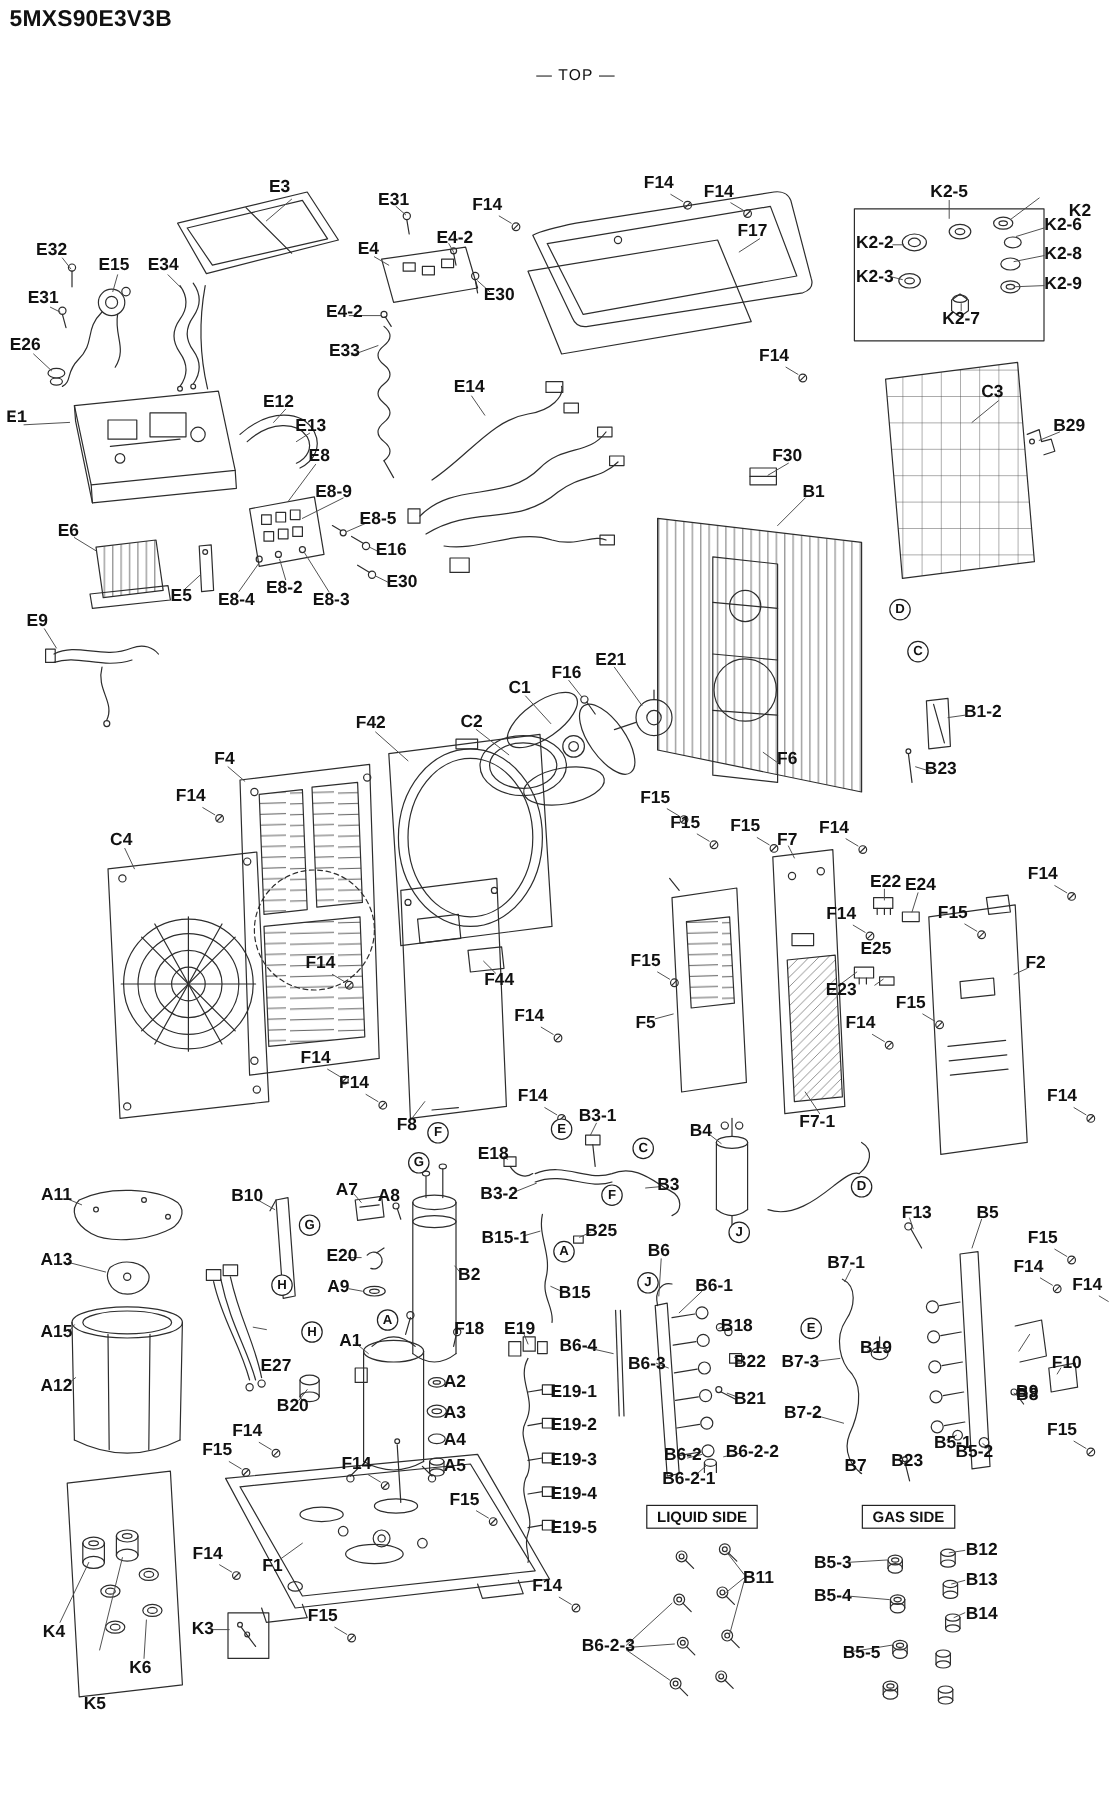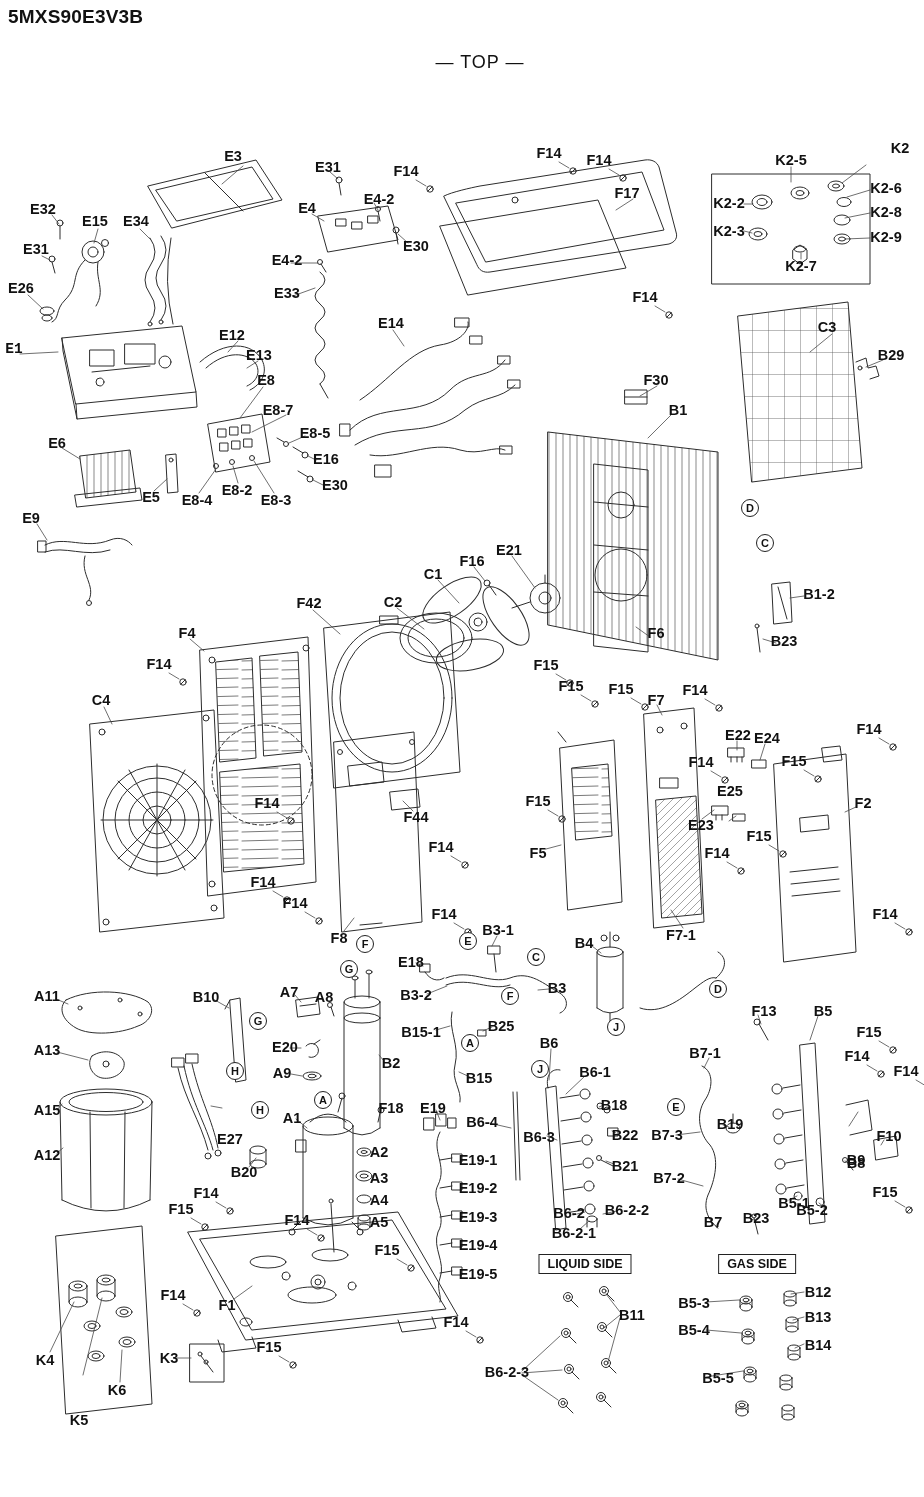--- a/index.html
+++ b/index.html
@@ -2,21 +2,21 @@
 <html><head>
 <meta charset="utf-8">
 <style>
   html,body { margin:0; padding:0; background:#ffffff; }
   #canvas {
     position:relative; width:924px; height:1497px; background:#ffffff;
     font-family:"Liberation Sans", sans-serif; color:#111; overflow:hidden;
   }
   #art { position:absolute; left:0; top:0; }
   #title { position:absolute; left:8px; top:6px; font-size:19px; font-weight:700; letter-spacing:.2px; }
-  #top-label { position:absolute; left:480px; top:62px; transform:translate(-50%,-50%); font-size:18px; font-weight:400; letter-spacing:1px; }
+  #top-label { position:absolute; left:480px; top:62px; transform:translate(-50%,-50%); font-size:13px; font-weight:400; letter-spacing:1px; }
   .plabel {
     position:absolute; transform:translate(-50%,-50%);
     font-size:14.5px; font-weight:700; white-space:nowrap; line-height:1;
   }
   .clabel {
     position:absolute; transform:translate(-50%,-50%);
     width:18px; height:18px; border:1.4px solid #222; border-radius:50%;
     font-size:11px; font-weight:700; display:flex; align-items:center; justify-content:center;
     background:#fff; box-sizing:border-box;
   }
@@ -977,21 +977,21 @@
 
   <div id="title">5MXS90E3V3B</div>
   <div id="top-label">— TOP —</div>
   <div id="labels">
       <div class="plabel" style="left: 233px; top: 156px;">E3</div>
       <div class="plabel" style="left: 328px; top: 167px;">E31</div>
       <div class="plabel" style="left: 406px; top: 171px;">F14</div>
       <div class="plabel" style="left: 549px; top: 153px;">F14</div>
       <div class="plabel" style="left: 599px; top: 160px;">F14</div>
       <div class="plabel" style="left: 791px; top: 160px;">K2-5</div>
-      <div class="plabel" style="left: 879px; top: 148px; padding-left: 42px;">K2</div>
+      <div class="plabel" style="left: 879px; top: 176px; padding-left: 42px;">K2</div>
       <div class="plabel" style="left: 43px; top: 209px;">E32</div>
       <div class="plabel" style="left: 95px; top: 221px;">E15</div>
       <div class="plabel" style="left: 136px; top: 221px;">E34</div>
       <div class="plabel" style="left: 307px; top: 208px;">E4</div>
       <div class="plabel" style="left: 379px; top: 199px;">E4-2</div>
       <div class="plabel" style="left: 627px; top: 193px;">F17</div>
       <div class="plabel" style="left: 729px; top: 203px;">K2-2</div>
       <div class="plabel" style="left: 886px; top: 188px;">K2-6</div>
       <div class="plabel" style="left: 886px; top: 212px;">K2-8</div>
       <div class="plabel" style="left: 729px; top: 231px;">K2-3</div>
@@ -1004,21 +1004,21 @@
       <div class="plabel" style="left: 287px; top: 293px;">E33</div>
       <div class="plabel" style="left: 645px; top: 297px;">F14</div>
       <div class="plabel" style="left: 232px; top: 335px;">E12</div>
       <div class="plabel" style="left: 391px; top: 323px;">E14</div>
       <div class="plabel" style="left: 827px; top: 327px;">C3</div>
       <div class="plabel" style="left: 14px; top: 349px; font-family: Liberation Mono, monospace;">E1</div>
       <div class="plabel" style="left: 259px; top: 355px;">E13</div>
       <div class="plabel" style="left: 891px; top: 355px;">B29</div>
       <div class="plabel" style="left: 266px; top: 380px;">E8</div>
       <div class="plabel" style="left: 656px; top: 380px;">F30</div>
-      <div class="plabel" style="left: 278px; top: 410px;">E8-7</div>
+      <div class="plabel" style="left: 278px; top: 410px;">E8-9</div>
       <div class="plabel" style="left: 678px; top: 410px;">B1</div>
       <div class="plabel" style="left: 315px; top: 433px;">E8-5</div>
       <div class="plabel" style="left: 57px; top: 443px;">E6</div>
       <div class="plabel" style="left: 326px; top: 459px;">E16</div>
       <div class="plabel" style="left: 335px; top: 485px;">E30</div>
       <div class="plabel" style="left: 151px; top: 497px;">E5</div>
       <div class="plabel" style="left: 197px; top: 500px;">E8-4</div>
       <div class="plabel" style="left: 237px; top: 490px;">E8-2</div>
       <div class="plabel" style="left: 276px; top: 500px;">E8-3</div>
       <div class="plabel" style="left: 31px; top: 518px;">E9</div>

